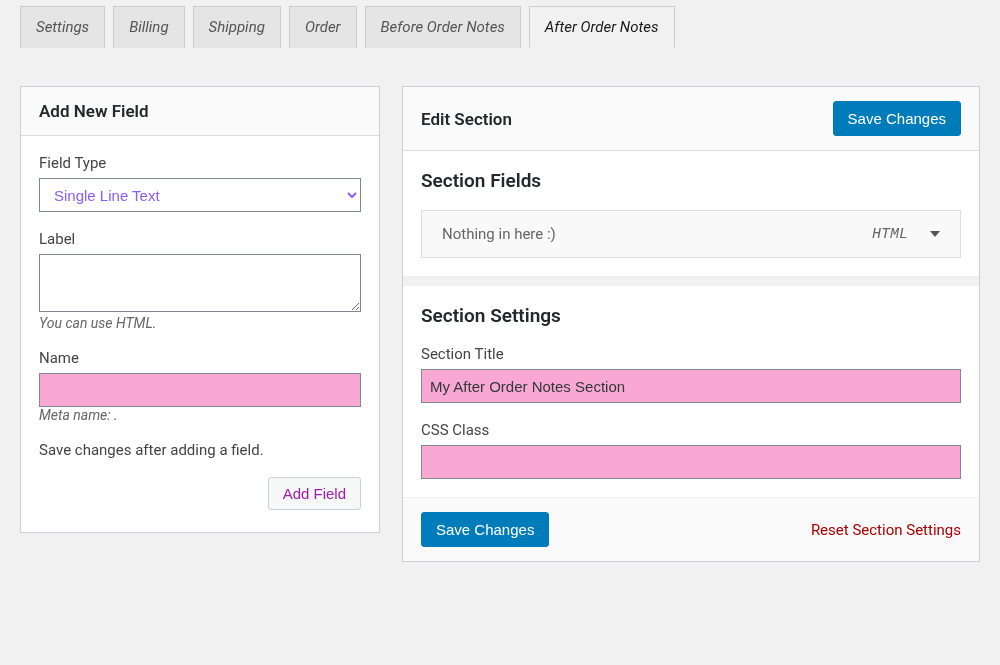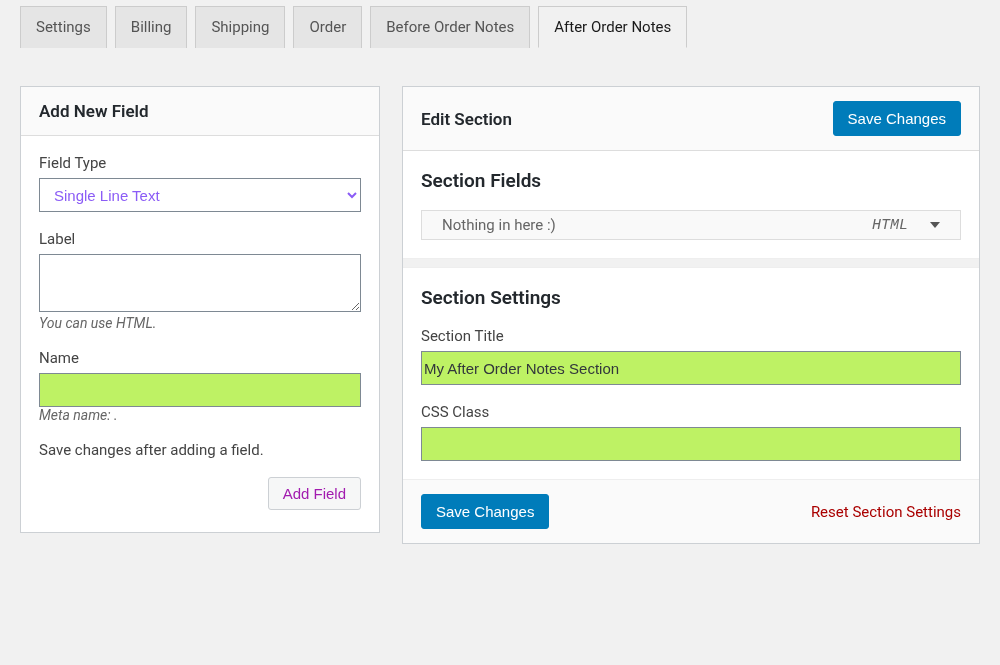--- a/index.html
+++ b/index.html
@@ -13,20 +13,21 @@
       color: #444;
       font-size: 14px;
       width: 1000px;
       height: 665px;
       padding: 0;
     }
     .tabs {
       display: flex;
       gap: 8px;
       padding: 6px 20px 0 20px;
+      font-style: italic;
     }
     .tab {
       background: #e5e5e5;
       border: 1px solid #ccc;
       padding: 11px 15px;
       color: #555;
       font-size: 15px;
       cursor: pointer;
       border-bottom: none;
     }
@@ -93,23 +94,23 @@
       height: 34px;
       padding: 6px 10px;
       border: 1px solid #7e8993;
       background: #fff;
       font-size: 15px;
       color: #8b5cf6;
     }
     input.form-control {
       width: 100%;
       height: 34px;
-      padding: 6px 2px;
+      padding: 6px 8px;
       border: 1px solid #7e8993;
-      background: #bef264;
+      background: #f9a8d4;
       font-size: 15px;
       color: #32373c;
     }
     textarea.form-control {
       width: 100%;
       height: 58px;
       padding: 6px 10px;
       border: 1px solid #7e8993;
       background: #fff;
       font-size: 15px;
@@ -141,21 +142,21 @@
     }
     .section-block h3 {
       font-size: 19px;
       font-weight: 600;
       color: #23282d;
       margin-bottom: 18px;
     }
     .nothing-row {
       border: 1px solid #ddd;
       background: #f9f9f9;
-      padding: 5px 20px;
+      padding: 14px 20px;
       display: flex;
       justify-content: space-between;
       align-items: center;
     }
     .nothing-text {
       font-size: 15px;
       color: #666;
     }
     .html-dropdown {
       font-style: italic;

